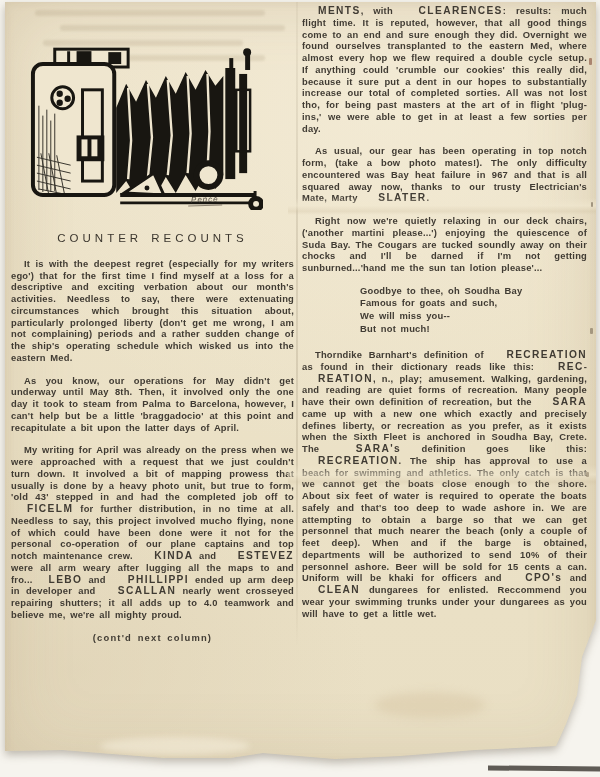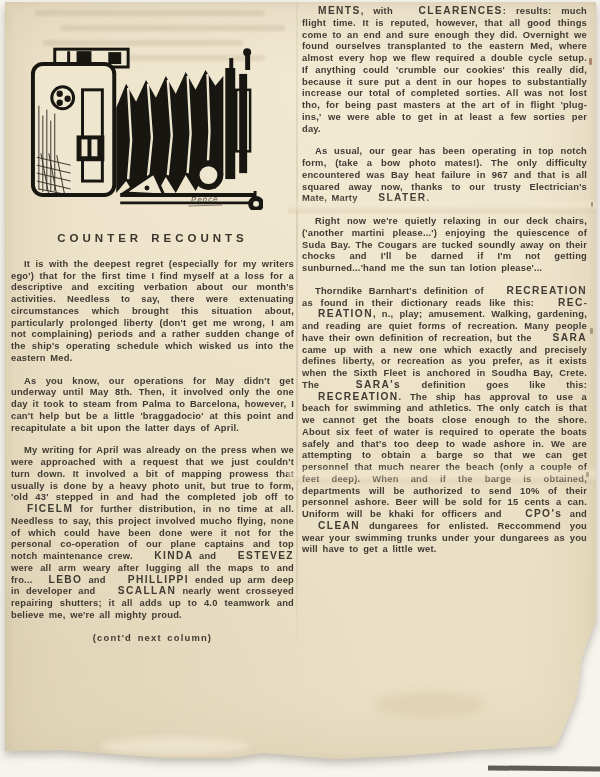--- a/index.html
+++ b/index.html
@@ -51,21 +51,21 @@
   
   .col{
     position:absolute;color:#403b33;font-weight:bold;
     font-size:9.4px;line-height:11.75px;letter-spacing:.2px;word-spacing:1.8px;
     text-align:justify;z-index:2;
   }
   .col p{margin:0 0 11px;text-indent:13px;}
   .col-left{left:6px;top:231px;width:283px;}
   .col-right{left:297px;top:3px;width:285px;}
   .col-right .top-paras p:first-child{text-indent:0;}
-  h2{font-size:11.5px;letter-spacing:4px;text-align:center;margin:0 0 13px;color:#3b362e;font-weight:bold;}
+  h2{font-size:11.5px;letter-spacing:4px;text-align:center;margin:0 0 13px;color:#3b362e;font-weight:normal;}
   .ode-heading{margin:13px 0 12px;}
   .poem{margin:0 0 14px 58px;text-align:left;}
   .poem p{margin:0;text-indent:0;line-height:12.6px;}
   .cont-note{display:block;text-align:center;letter-spacing:1.2px;margin-top:0;}
   b{font-weight:bold;font-size:10.2px;letter-spacing:1.4px;padding-left:16px;}
   
   .camera{position:absolute;left:20px;top:44px;width:238px;height:164px;z-index:2;}
   .signature{
     position:absolute;left:183px;top:193px;z-index:3;
     font-size:8px;font-style:italic;color:#4e4940;letter-spacing:1px;
@@ -147,20 +147,26 @@
         </div>
       <span class="cont-note">(cont'd next column)</span>
     </div>
 
     <div class="col col-right">
       <div class="top-paras">
           <p><b>MENTS</b>, with <b>CLEARENCES</b>: results: much flight time.  It is reputed, however, that all good things come to an end and sure enough they did.  Overnight we found ourselves transplanted to the eastern Med, where almost every hop we flew required a double cycle setup.  If anything could 'crumble our cookies' this really did, because it sure put a dent in our hopes to substantially increase our total of completed sorties.  All was not lost tho, for being past masters at the art of in flight 'plug-ins,' we were able to get in at least a few sorties per day.</p>
           <p>As usual, our gear has been operating in top notch form, (take a bow photo mates!).  The only difficulty encountered was Bay heat failure in 967 and that is all squared away now, thanks to our trusty Electrician's Mate, Marty <b>SLATER</b>.</p>
           <p>Right now we're quietly relaxing in our deck chairs, ('another martini please...') enjoying the quiescence of Suda Bay.  The Cougars are tucked soundly away on their chocks and I'll be darned if I'm not getting sunburned...'hand me the sun tan lotion please'...</p>
         </div>
+      <div class="poem">
+          <p>Goodbye to thee, oh Soudha Bay</p>
+          <p>Famous for goats and such,</p>
+          <p>We will miss you--</p>
+          <p>But not much!</p>
+        </div>
       <div>
           <p>Thorndike Barnhart's definition of <b>RECREATION</b> as found in their dictionary reads like this: <b>REC</b>-<b>REATION</b>, n., play; amusement.  Walking, gardening, and reading are quiet forms of recreation.  Many people have their own definition of recreation, but the <b>SARA</b> came up with a new one which exactly and precisely defines liberty, or recreation as you prefer, as it exists when the Sixth Fleet is anchored in Soudha Bay, Crete.  The <b>SARA's</b> definition goes like this: <b>RECREATION</b>.  The ship has approval to use a beach for swimming and athletics.  The only catch is that we cannot get the boats close enough to the shore.  About six feet of water is required to operate the boats safely and that's too deep to wade ashore in.  We are attempting to obtain a barge so that we can get personnel that much nearer the beach (only a couple of feet deep).  When and if the barge is obtained, departments will be authorized to send 10% of their personnel ashore.  Beer will be sold for 15 cents a can.  Uniform will be khaki for officers and <b>CPO's</b> and <b>CLEAN</b> dungarees for enlisted.  Reccommend you wear your swimming trunks under your dungarees as you will have to get a little wet.</p>
         </div>
     </div>
 
     <div class="crease-h c1"></div>
     <div class="crease-h c2"></div>
     <div class="crease-v"></div>
 
     <div class="speck sp1"></div>

